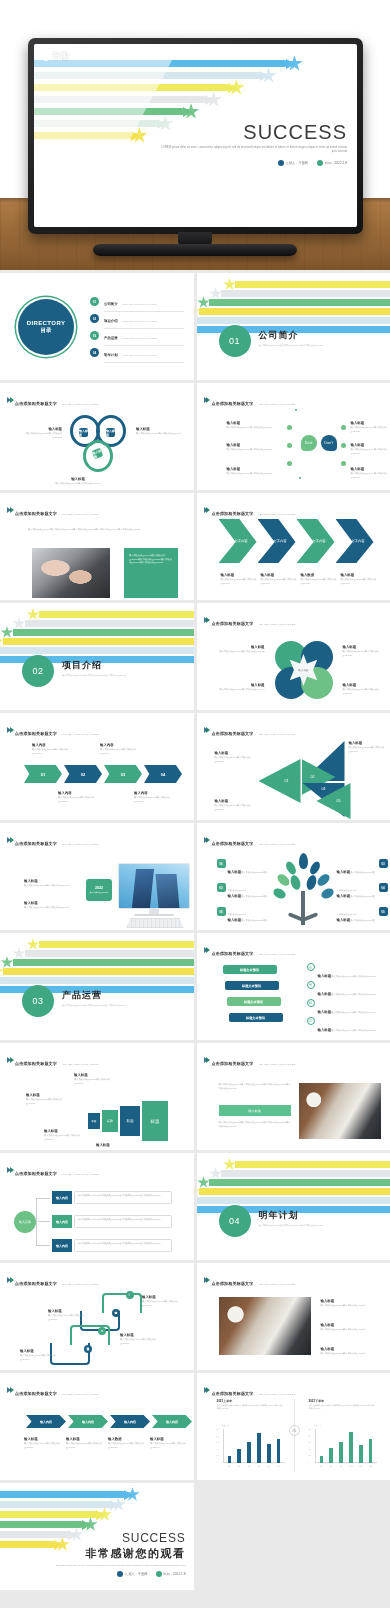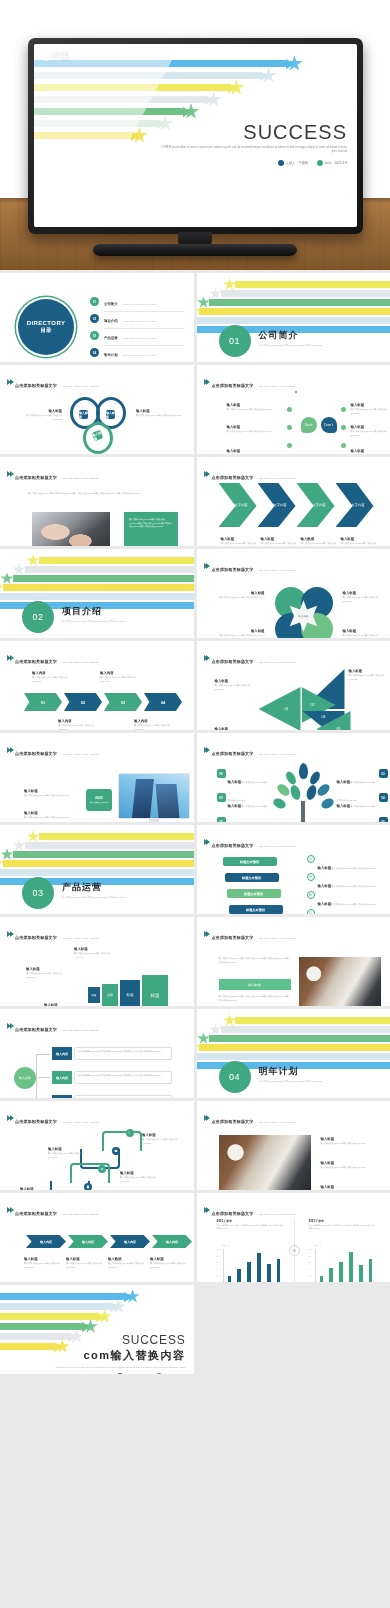--- a/index.html
+++ b/index.html
@@ -99,21 +99,21 @@
   .meta-dot.blue{ background:#1d5f8a; }
   .meta-dot.green{ background:#3fa882; }
 
   
   .grid {
     position: relative; width: 390px;
     display: grid; grid-template-columns: repeat(2, 1fr);
     gap: 3px; padding: 3px 0 0 0; background:#e9e9e9;
   }
   .slide {
-    position: relative; width: 100%; height: 89px;
+    position: relative; width: 100%; height: 107px;
     background: #ffffff; overflow: hidden;
   }
   .slide.blank{ background:#e9e9e9; }
 
   
   .sh { position: absolute; left: 7px; top: 8px; display: flex; align-items: center; gap: 3px; }
   .sh-chev { display:flex; }
   .sh-chev i{
     width:0; height:0; border-top:3.5px solid transparent; border-bottom:3.5px solid transparent;
     border-left:4px solid #2f8f6b; margin-right:-1.5px; display:block;
@@ -1091,21 +1091,21 @@
             <div class="tip" style="border-left:9px solid #e4e7ea;"></div>
             <div class="star" style="right:-16px;background:#e4e7ea;width:15px;height:15px;"></div>
           </div>
         <div class="streak" style="top:58px;left:-26px;width:80px;background:#f2e24f;">
             <div class="tip" style="border-left:9px solid #f2e24f;"></div>
             <div class="star" style="right:-16px;background:#f2e24f;width:15px;height:15px;"></div>
           </div>
       </div>
       <div class="thx-wrap">
         <div class="thx-success">SUCCESS</div>
-        <div class="thx-cn">com输入替换内容</div>
+        <div class="thx-cn">非常感谢您的观看</div>
         <div class="thx-sub">CNLOREM ipsum dolor sit amet, consectetur adipiscing elit sed do eiusmod tempor incididunt ut labore et dolore magna aliqua minim veniam</div>
         <div class="thx-meta">
           <span class="meta-item">
             <i class="meta-dot blue"></i>
             <span>汇报人：千图网</span>
           </span>
           <span class="meta-item">
             <i class="meta-dot green"></i>
             <span>时间：2022.1.8</span>
           </span>

